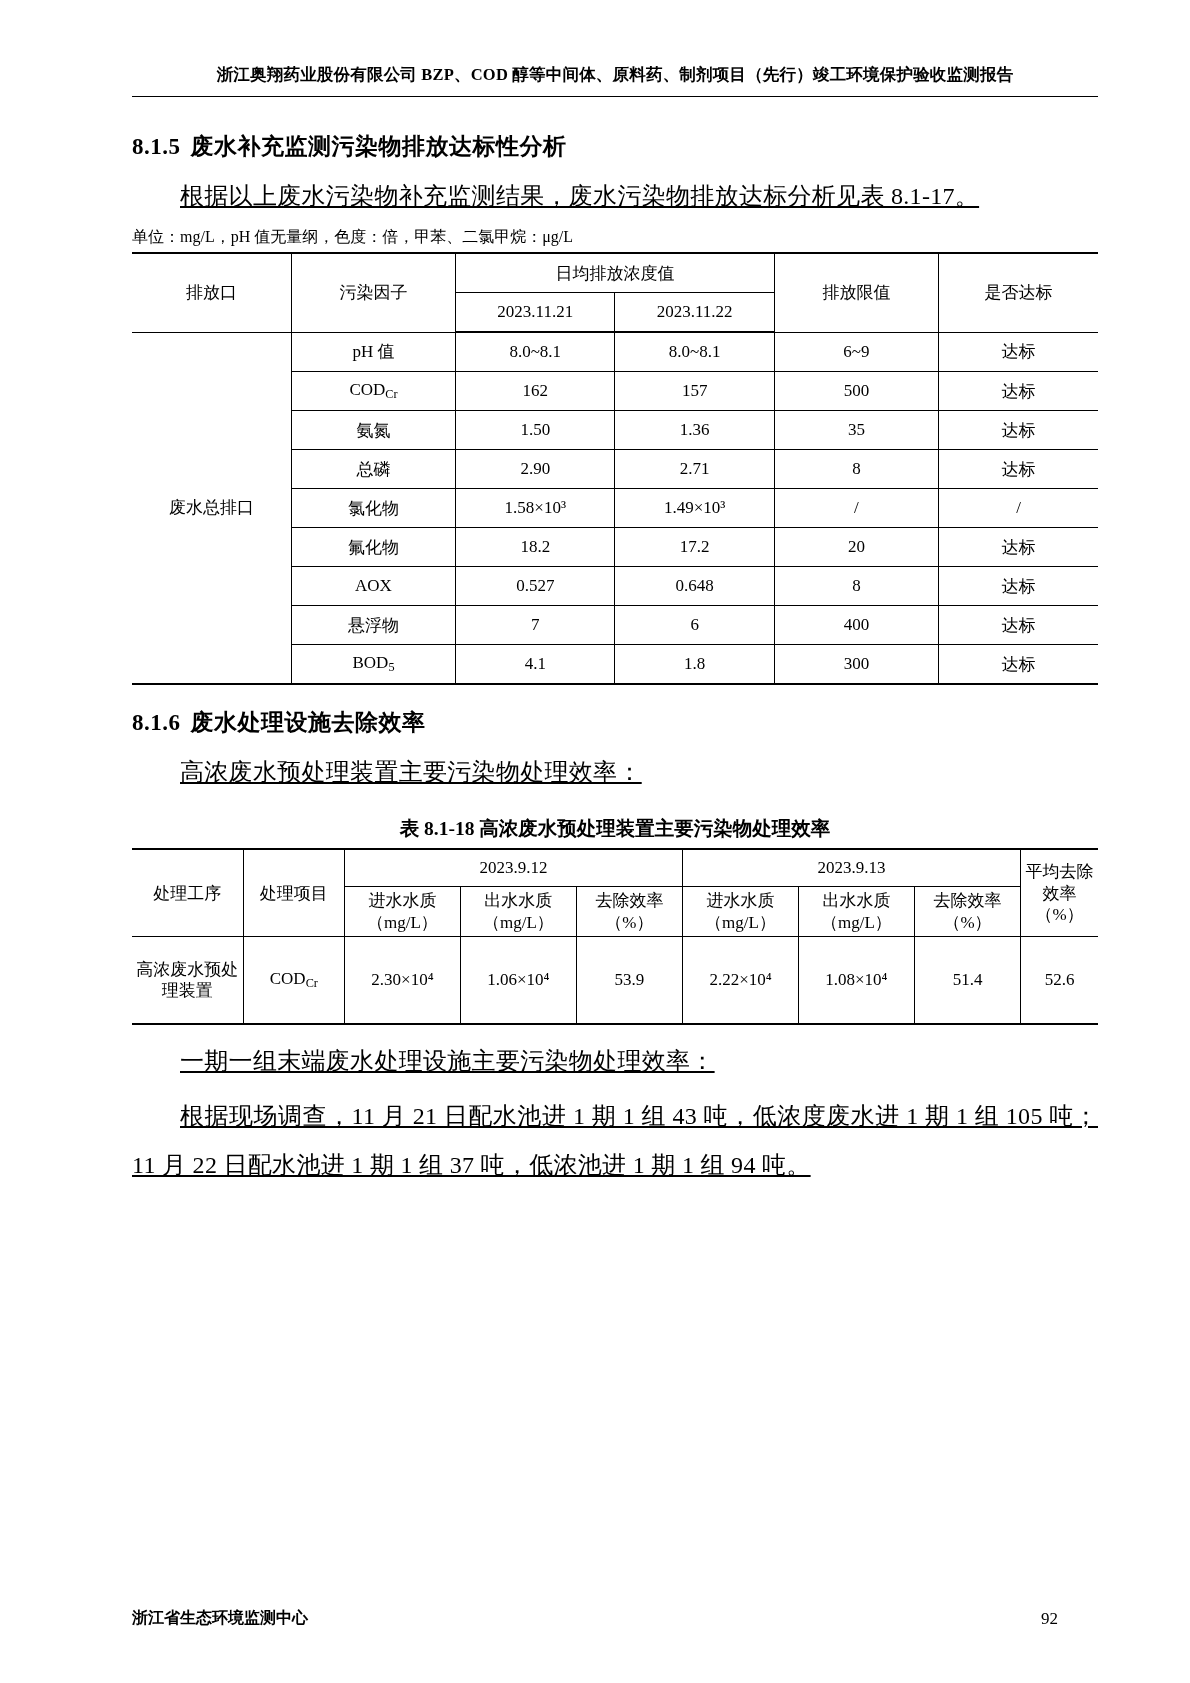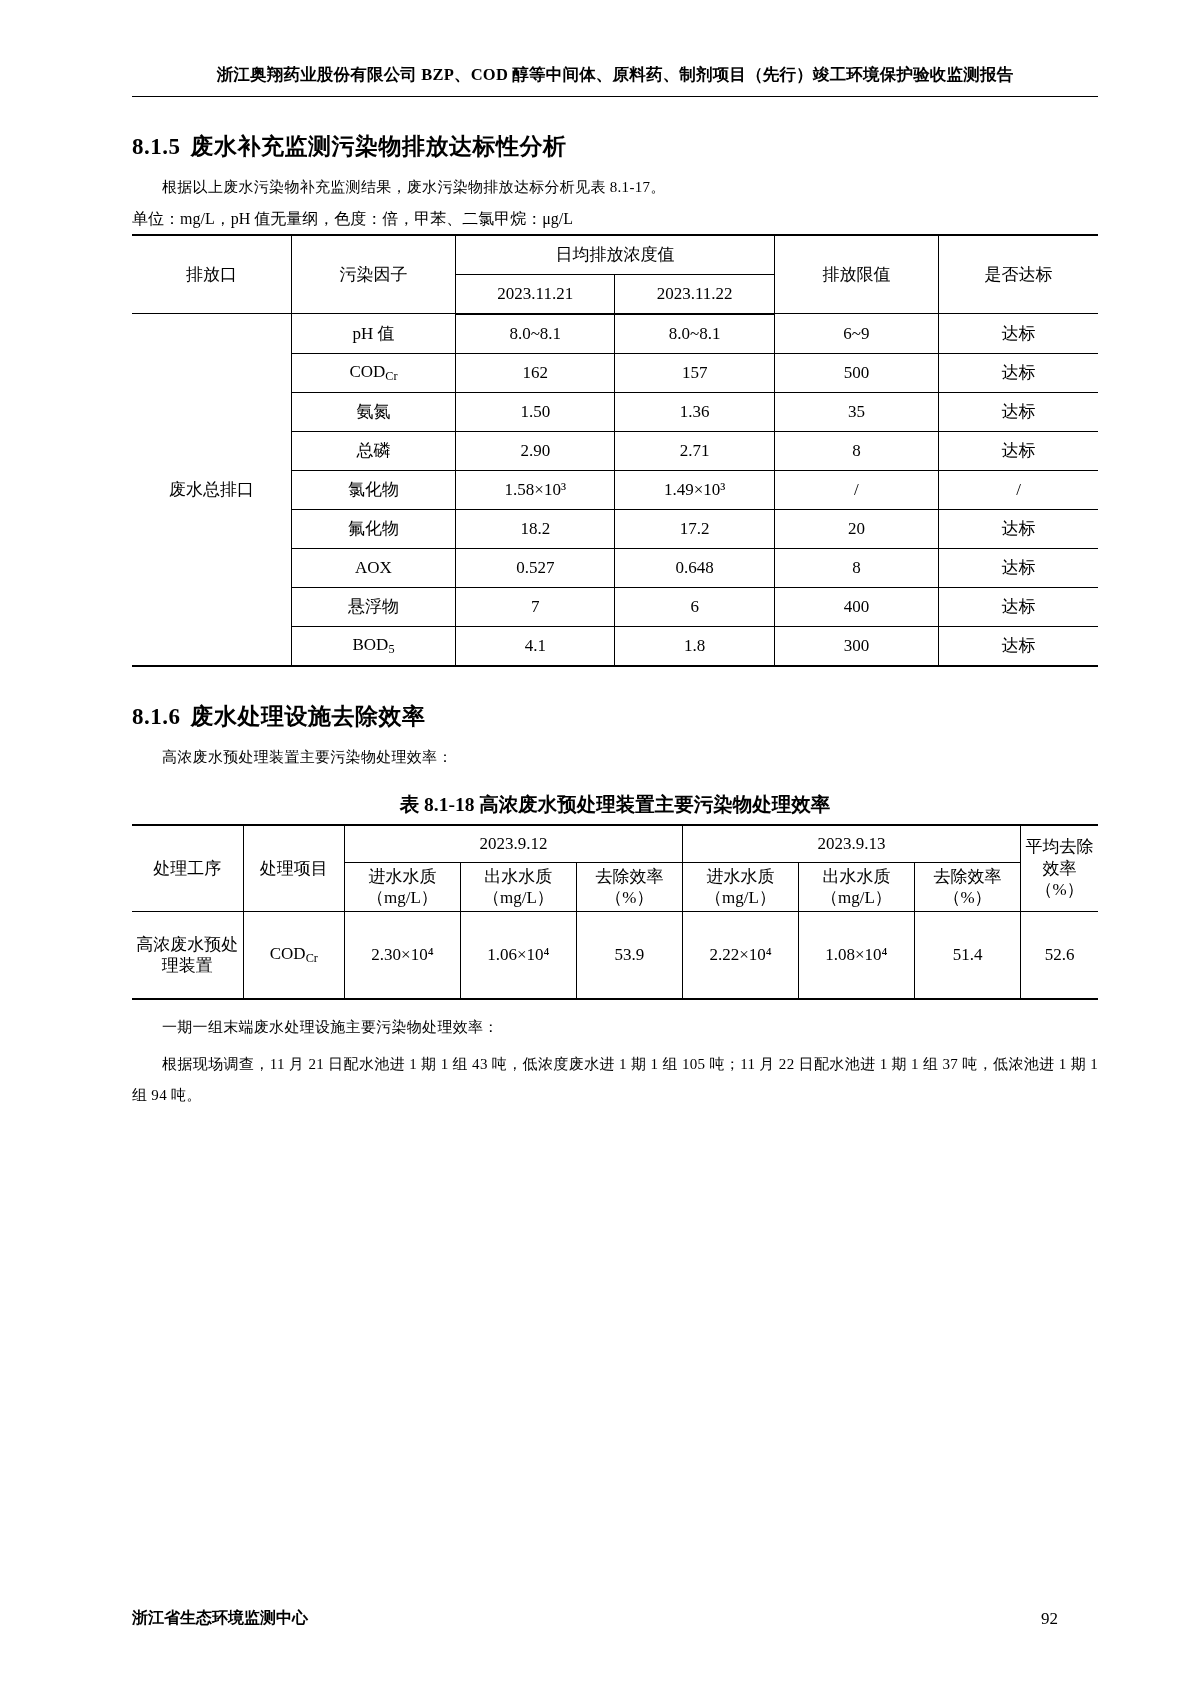--- a/index.html
+++ b/index.html
@@ -32,26 +32,27 @@
     white-space: nowrap;
   }
   h2.section {
     font-size: 23px;
     font-weight: bold;
     margin: 0 0 10px 0;
     letter-spacing: 0.5px;
   }
   h2.section .num { margin-right: 10px; }
   p.body {
-    font-size: 15px;
+    font-size: 24px;
     line-height: 2.05;
     margin: 0 0 6px 0;
     text-indent: 2em;
     text-align: justify;
     letter-spacing: 0.3px;
+    text-decoration: underline;
   }
   .table-title {
     text-align: center;
     font-size: 19.5px;
     font-weight: bold;
     margin: 18px 0 6px 0;
   }
   .unit-line {
     text-align: left;
     font-size: 16px;
@@ -196,21 +197,21 @@
       <tr>
         <td><span>BOD</span><sub>5</sub></td>
         <td>4.1</td>
         <td>1.8</td>
         <td class="bold">300</td>
         <td class="outr">达标</td>
       </tr>
     </tbody>
   </table>
 
-  <h2 class="section" style="margin-top:34px;">
+  <h2 class="section" style="margin-top:22px;">
     <span class="num">8.1.6</span><span>废水处理设施去除效率</span>
   </h2>
 
   <p class="body">高浓废水预处理装置主要污染物处理效率：</p>
 
   <div class="table-title">表 8.1-18  高浓废水预处理装置主要污染物处理效率</div>
 
   <table class="t2">
     <colgroup>
       <col style="width:11.5%">

